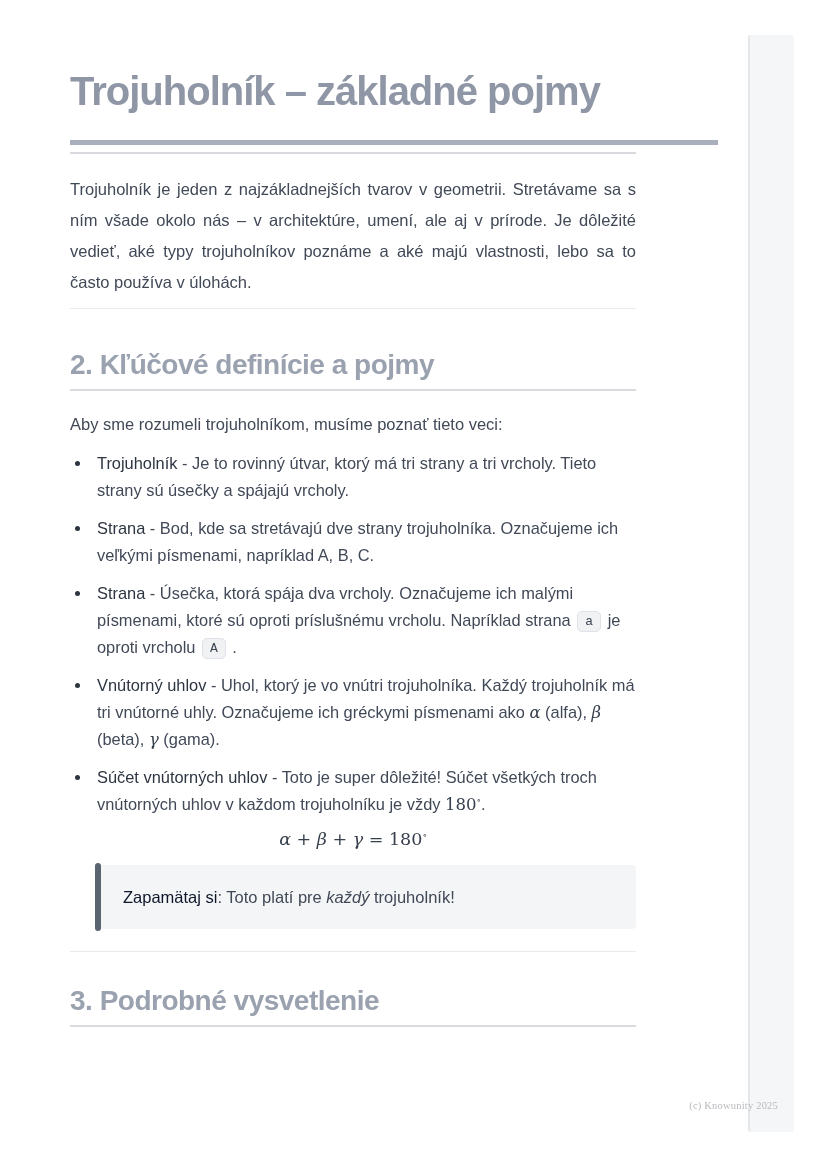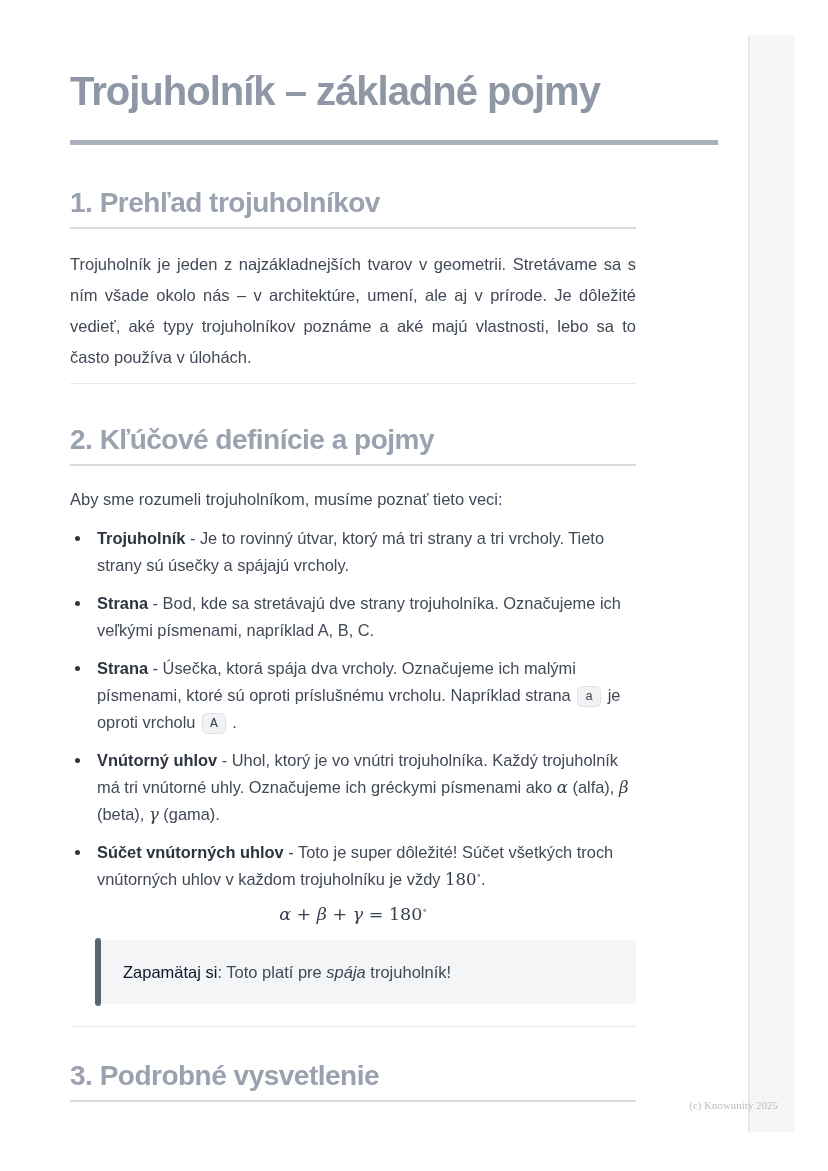--- a/index.html
+++ b/index.html
@@ -30,21 +30,21 @@
   .divider{width:566px;height:1px;background:#e9eaec;border:none;margin:14px 0 0 0;}
   .divider-1{margin-top:10px;}
   .divider-2{margin-top:22px;}
   .intro{margin:18px 0 0 0;font-size:16.5px;line-height:31px;color:#414957;}
   ul.bullets{margin:10px 0 0 0;padding:0 0 0 22px;list-style:disc;}
   ul.bullets li{
     font-size:16.4px;line-height:27px;color:#414957;
     margin:0 0 11px 0;padding-left:5px;
   }
   ul.bullets li::marker{color:#2d3541;}
-  .term{font-weight:700;color:#2d3541;}
+  .term{font-weight:400;color:#2d3541;}
   .code-chip{
     display:inline-block;font-family:"Liberation Mono","DejaVu Sans Mono",monospace;
     font-size:13px;line-height:17px;color:#3e4552;
     background:#f0f2f4;border:1px solid #dfe2e6;border-radius:5px;
     padding:1px 7px;margin:0 2px;vertical-align:1px;
   }
   .math{font-family:"DejaVu Serif","Liberation Serif",serif;font-style:italic;font-size:16.5px;color:#37404d;}
   .math-up{font-family:"DejaVu Serif","Liberation Serif",serif;font-style:normal;font-size:16.5px;color:#37404d;text-align:right;}
   sup.deg{font-size:9px;line-height:0;vertical-align:7px;font-family:"DejaVu Serif",serif;font-style:normal;color:#37404d;}
   .formula{
@@ -73,21 +73,20 @@
   }
 </style>
 </head>
 <body>
 
 <div class="content">
 
   <h1 class="doc-title">Trojuholník – základné pojmy</h1>
   <div class="title-rule"></div>
 
-  <h2 class="h2 h2-1">1. Prehľad trojuholníkov</h2>
   <div class="h-underline"></div>
 
   <p class="para">Trojuholník je jeden z najzákladnejších tvarov v geometrii. Stretávame sa s ním všade okolo nás – v architektúre, umení, ale aj v prírode. Je dôležité vedieť, aké typy trojuholníkov poznáme a aké majú vlastnosti, lebo sa to často používa v úlohách.</p>
 
   <div class="divider divider-1"></div>
 
   <h2 class="h2 h2-2">2. Kľúčové definície a pojmy</h2>
   <div class="h-underline"></div>
 
   <p class="intro">Aby sme rozumeli trojuholníkom, musíme poznať tieto veci:</p>
@@ -110,21 +109,21 @@
     </li>
   </ul>
 
   <div class="formula">
     <span class="math">α + β + γ</span><span class="math-up"> = 180</span><sup class="deg">∘</sup>
   </div>
 
   <div class="callout">
     <div class="callout-bar"></div>
     <div class="callout-text">
-      <span class="b">Zapamätaj si</span><span>: Toto platí pre </span><span class="i">spája</span><span> trojuholník!</span>
+      <span class="b">Zapamätaj si</span><span>: Toto platí pre </span><span class="i">každý</span><span> trojuholník!</span>
     </div>
   </div>
 
   <div class="divider divider-2"></div>
 
   <h2 class="h2 h2-3">3. Podrobné vysvetlenie</h2>
   <div class="h-underline"></div>
 
 </div>
 

